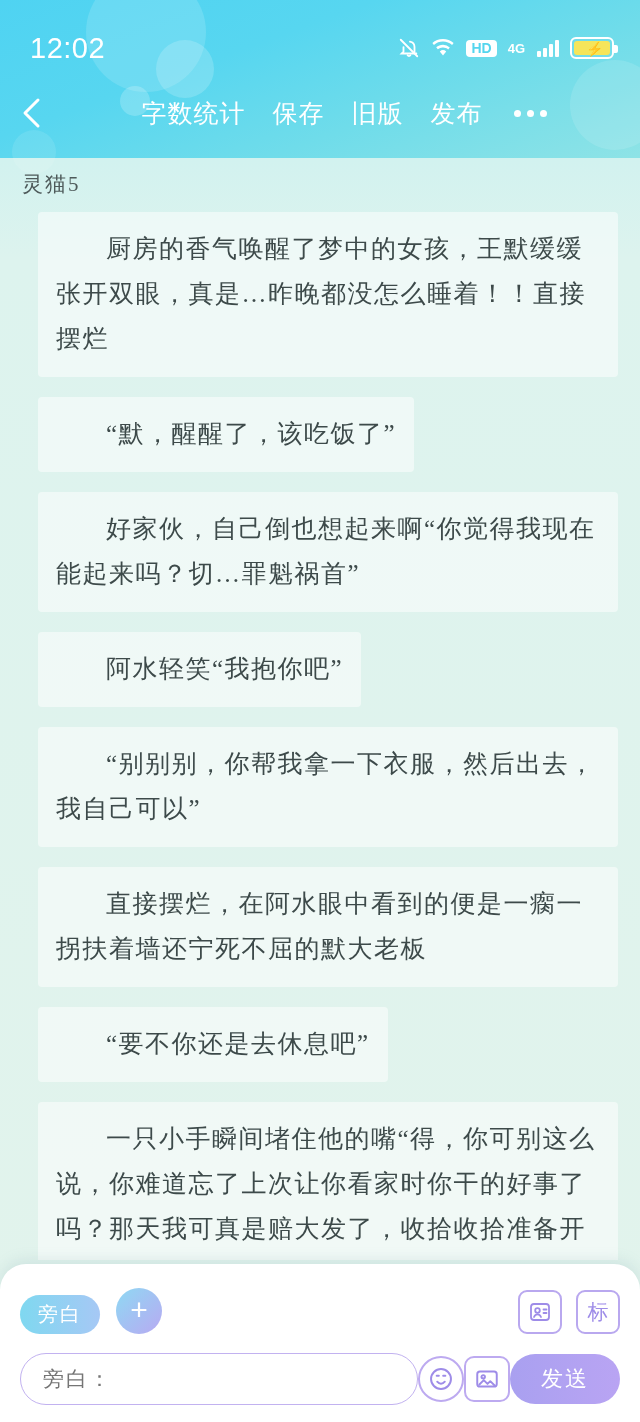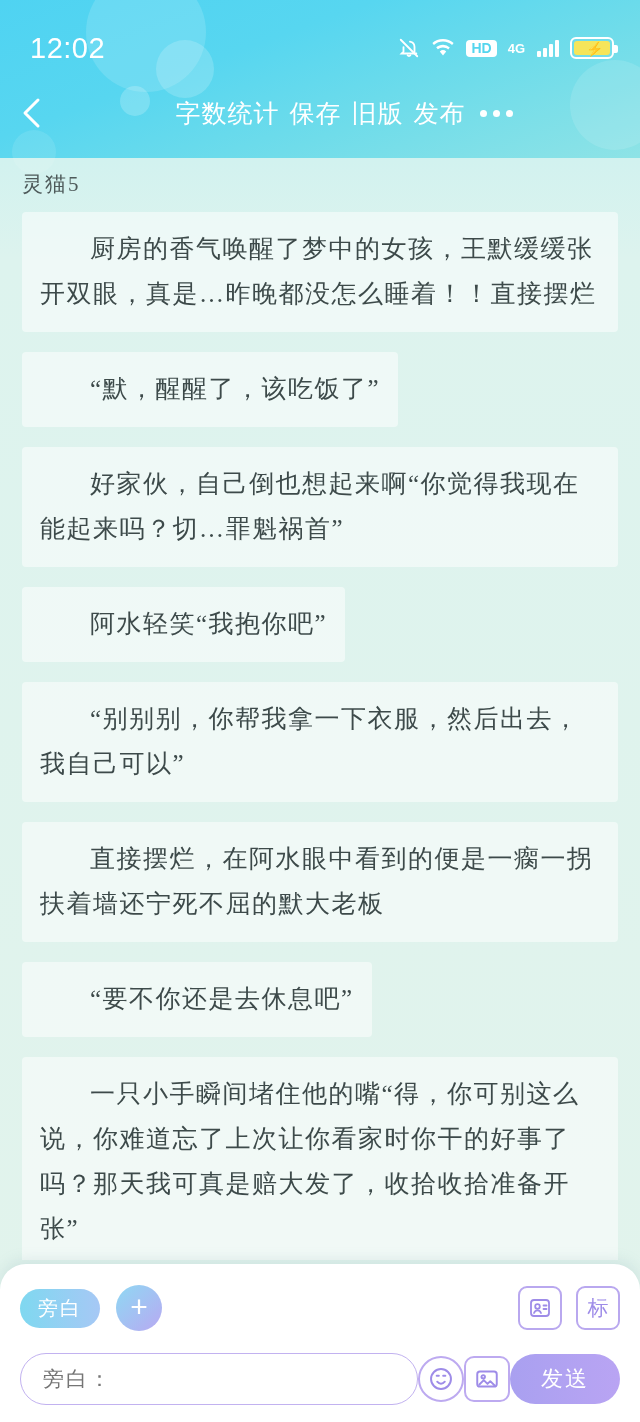--- a/index.html
+++ b/index.html
@@ -67,40 +67,41 @@
   .navbar {
     position:absolute; top:82px; left:0; width:640px; height:62px;
     display:flex; align-items:center;
   }
   .back-btn {
     width:64px; height:62px; display:flex; align-items:center; justify-content:center;
     color:#fff;
   }
   .back-btn svg { display:block; }
   .nav-actions {
-    flex:1; display:flex; align-items:center; justify-content:center; gap:10px;
+    flex:1; display:flex; align-items:center; justify-content:center; gap:27px;
     padding-right:16px;
   }
   .nav-actions span {
     color:#ffffff; font-size:25px; letter-spacing:1px;
   }
   .dots { display:flex; gap:6px; align-items:center; margin-left:4px; }
   .dots i { width:7px; height:7px; border-radius:50%; background:#fff; display:block; }
 
   
   .chapter-title {
     position:absolute; top:170px; left:22px;
     font-size:21px; color:#4e5a5a; letter-spacing:2px;
     font-family:"Liberation Serif", serif;
   }
 
   
   .content {
     position:absolute; top:212px; left:0; width:640px; height:1048px;
     overflow:hidden;
+    padding-left:16px;
   }
   .para {
     background:rgba(255,255,255,0.52);
     border-radius:4px;
     margin:0 22px 20px 22px;
     padding:14px 18px 16px 18px;
     font-family:"Liberation Serif", serif;
     font-size:25px;
     line-height:45px;
     color:#3d4a4a;
@@ -113,21 +114,21 @@
 
   
   .bottom {
     position:absolute; left:0; bottom:0; width:640px; height:158px;
     background:#ffffff;
     border-top-left-radius:26px; border-top-right-radius:26px;
     box-shadow:0 -4px 14px rgba(120,160,170,0.18);
   }
   .row1 {
     position:absolute; top:18px; left:0; width:640px; height:52px;
-    display:flex; align-items:center; padding:0 20px;
+    display:flex; align-items:flex-end; padding:0 20px;
   }
   .tag-pill {
     background:linear-gradient(90deg,#7fd8f0,#a6c8f5);
     color:#fff; font-size:20px; border-radius:20px;
     padding:6px 18px; letter-spacing:2px;
     font-family:"Liberation Serif", serif;
   }
   .plus-btn {
     width:46px; height:46px; border-radius:50%;
     background:linear-gradient(135deg,#8fd9f3,#b8a9f2);

